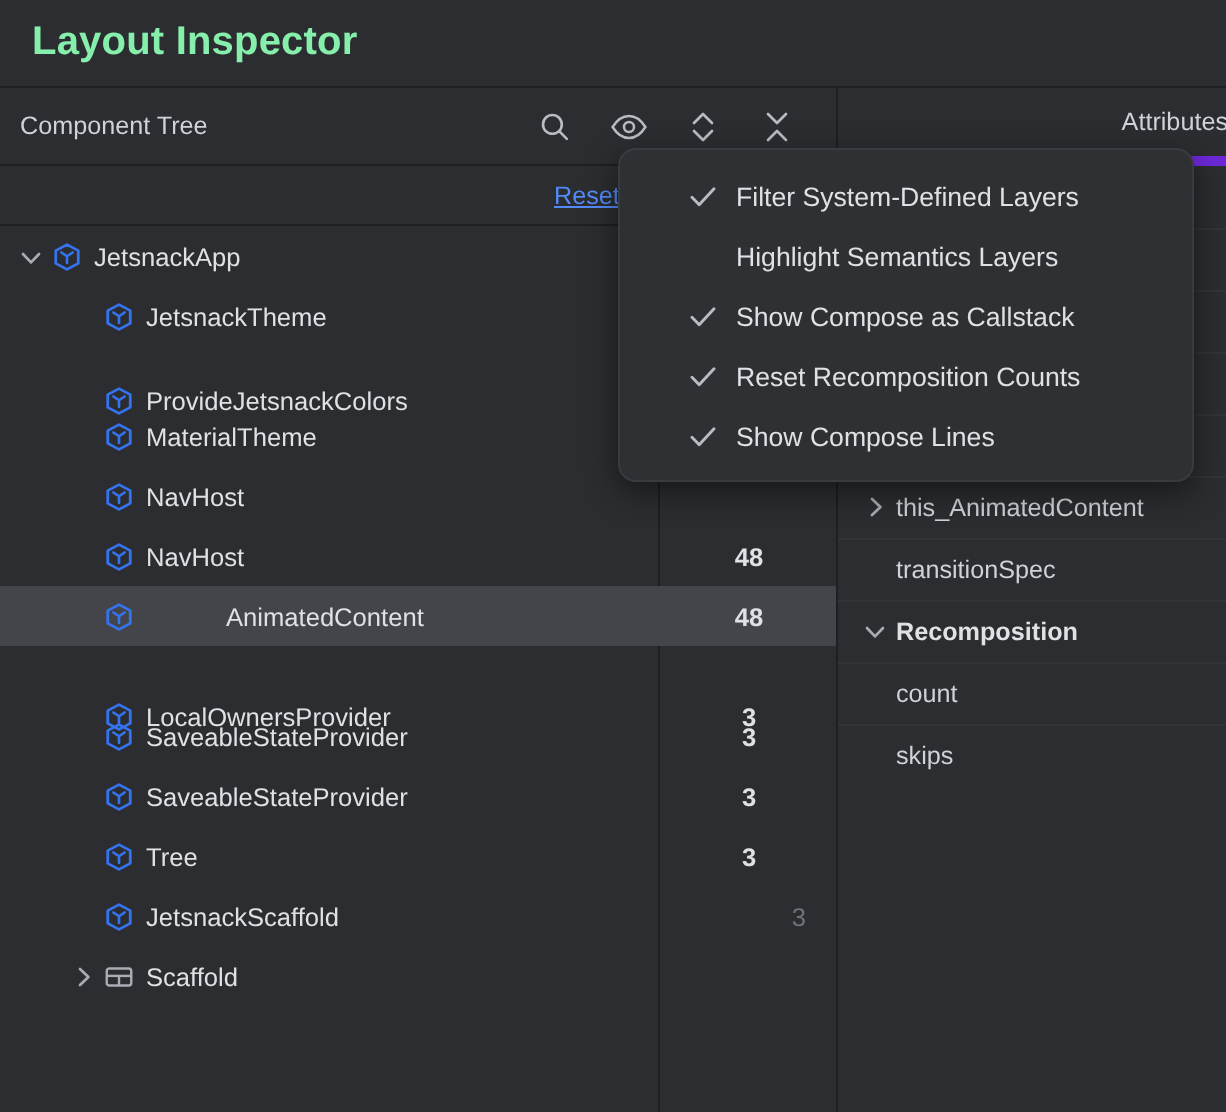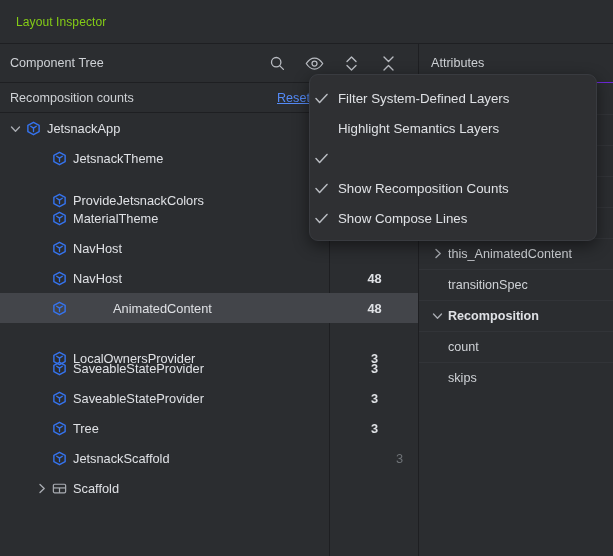--- a/index.html
+++ b/index.html
@@ -14,21 +14,21 @@
 
   
   .titlebar {
     position: absolute; left: 0; top: 0; width: 613px; height: 44px;
     background: #2b2d30;
     border-bottom: 1px solid #1e1f22;
     display: flex; align-items: center;
   }
   .titlebar .title {
     margin-left: 16px;
-    font-size: 12px; font-weight: normal; color: #84cc16;
+    font-size: 20px; font-weight: bold; color: #86efac;
     letter-spacing: .1px;
   }
 
   
   .edge-mark { position: absolute; left: 0; width: 3px; height: 5px; }
 
   
   .tree-panel {
     position: absolute; left: 0; top: 44px; width: 418px; height: 512px;
     background: #2b2d30;
@@ -52,22 +52,22 @@
     position: absolute; right: 20px; top: 0; height: 39px;
     display: flex; align-items: center; gap: 17px;
   }
   .tool-btn {
     width: 20px; height: 20px;
     display: flex; align-items: center; justify-content: center;
     cursor: pointer;
   }
   .attr-head {
     position: absolute; left: 0; top: 0; width: 195px; height: 39px;
-    border-bottom: 1px solid #6d28d9;
-    display: flex; align-items: center;
+    border-bottom: 5px solid #6d28d9;
+    display: flex; align-items: center; justify-content: flex-end;
   }
   .attr-head .label { margin-left: 12px; font-size: 12.6px; color: #cfd2d6; }
 
   
   .recomp-bar {
     position: absolute; left: 0; top: 39px; width: 418px; height: 30px;
     border-bottom: 1px solid #1e1f22;
     display: flex; align-items: center;
   }
   .recomp-bar .label { margin-left: 10px; font-size: 12.6px; color: #cfd2d6; }
@@ -120,21 +120,21 @@
     background: #2f3033;
     border: 1px solid #393b40;
     border-radius: 9px;
     box-shadow: 0 5px 16px rgba(0,0,0,.48);
     padding: 8px 0;
     z-index: 40;
   }
   .mitem {
     position: relative; height: 30px;
     display: flex; align-items: center; cursor: pointer;
-    padding-left: 2px;
+    padding-left: 32px;
   }
   .mcheck {
     width: 18px; height: 18px; margin-right: 8px;
     display: flex; align-items: center; justify-content: center;
     color: #b9bcc2; font-size: 13px;
   }
   .mlabel { font-size: 13.3px; color: #dfe1e5; white-space: nowrap; }
 </style>
 </head>
 <body>
@@ -179,21 +179,20 @@
         <div class="tool-btn">
           <svg width="13" height="17" viewBox="0 0 13 17">
               <polyline points="2,2 6.5,6.5 11,2" fill="none" stroke="#b9bcc2" stroke-width="1.35" stroke-linecap="round" stroke-linejoin="round"></polyline>
               <polyline points="2,15 6.5,10.5 11,15" fill="none" stroke="#b9bcc2" stroke-width="1.35" stroke-linecap="round" stroke-linejoin="round"></polyline>
             </svg>
         </div>
       </div>
     </div>
 
     <div class="recomp-bar">
-      <span class="label">Recomposition counts</span>
       <span class="reset">Reset</span>
     </div>
 
     <div class="tree-body">
       <div class="col-divider"></div>
       <div id="tree-rows">
           <div class="trow" style="top: 0px;">
             <span class="twist" style="left: 8px;">
               <svg width="11" height="11" viewBox="0 0 11 11">
                 <polyline points="1.5,4 5.5,8.2 9.5,4" fill="none" stroke="#a9acb2" stroke-width="1.35" stroke-linecap="round" stroke-linejoin="round"></polyline>
@@ -409,28 +408,29 @@
         <div class="mitem">
           <span class="mcheck"></span>
           <span class="mlabel">Highlight Semantics Layers</span>
         </div>
         <div class="mitem">
           <span class="mcheck">
             <svg width="13" height="11" viewBox="0 0 13 11">
               <polyline points="1,5.6 4.6,9.4 12,1.4" fill="none" stroke="#b9bcc2" stroke-width="1.45" stroke-linecap="round" stroke-linejoin="round"></polyline>
             </svg>
           </span>
+          <span class="mlabel">Show Compose as Callstack</span>
         </div>
         <div class="mitem">
           <span class="mcheck">
             <svg width="13" height="11" viewBox="0 0 13 11">
               <polyline points="1,5.6 4.6,9.4 12,1.4" fill="none" stroke="#b9bcc2" stroke-width="1.45" stroke-linecap="round" stroke-linejoin="round"></polyline>
             </svg>
           </span>
-          <span class="mlabel">Show Recomposition Counts</span>
+          <span class="mlabel">Reset Recomposition Counts</span>
         </div>
         <div class="mitem">
           <span class="mcheck">
             <svg width="13" height="11" viewBox="0 0 13 11">
               <polyline points="1,5.6 4.6,9.4 12,1.4" fill="none" stroke="#b9bcc2" stroke-width="1.45" stroke-linecap="round" stroke-linejoin="round"></polyline>
             </svg>
           </span>
           <span class="mlabel">Show Compose Lines</span>
         </div>
       </div>

